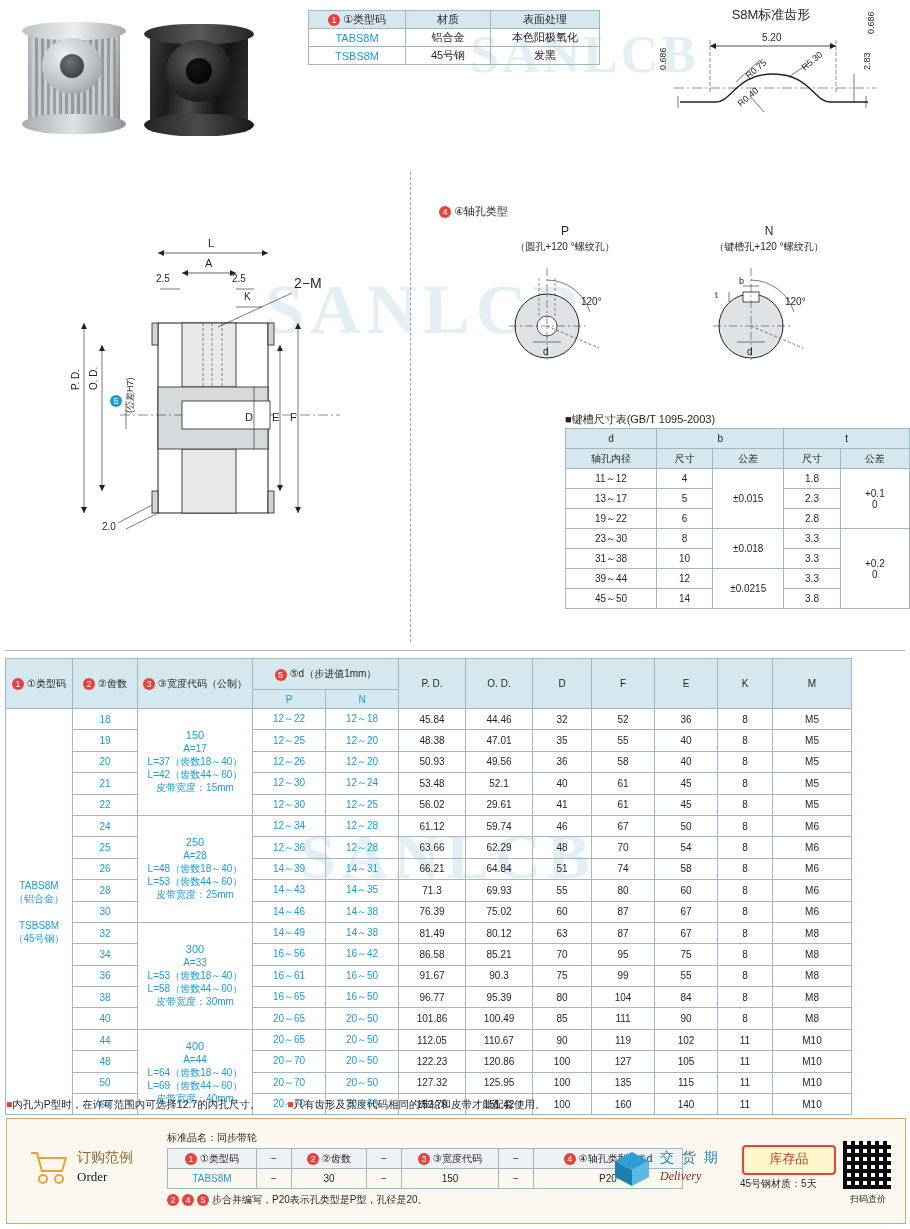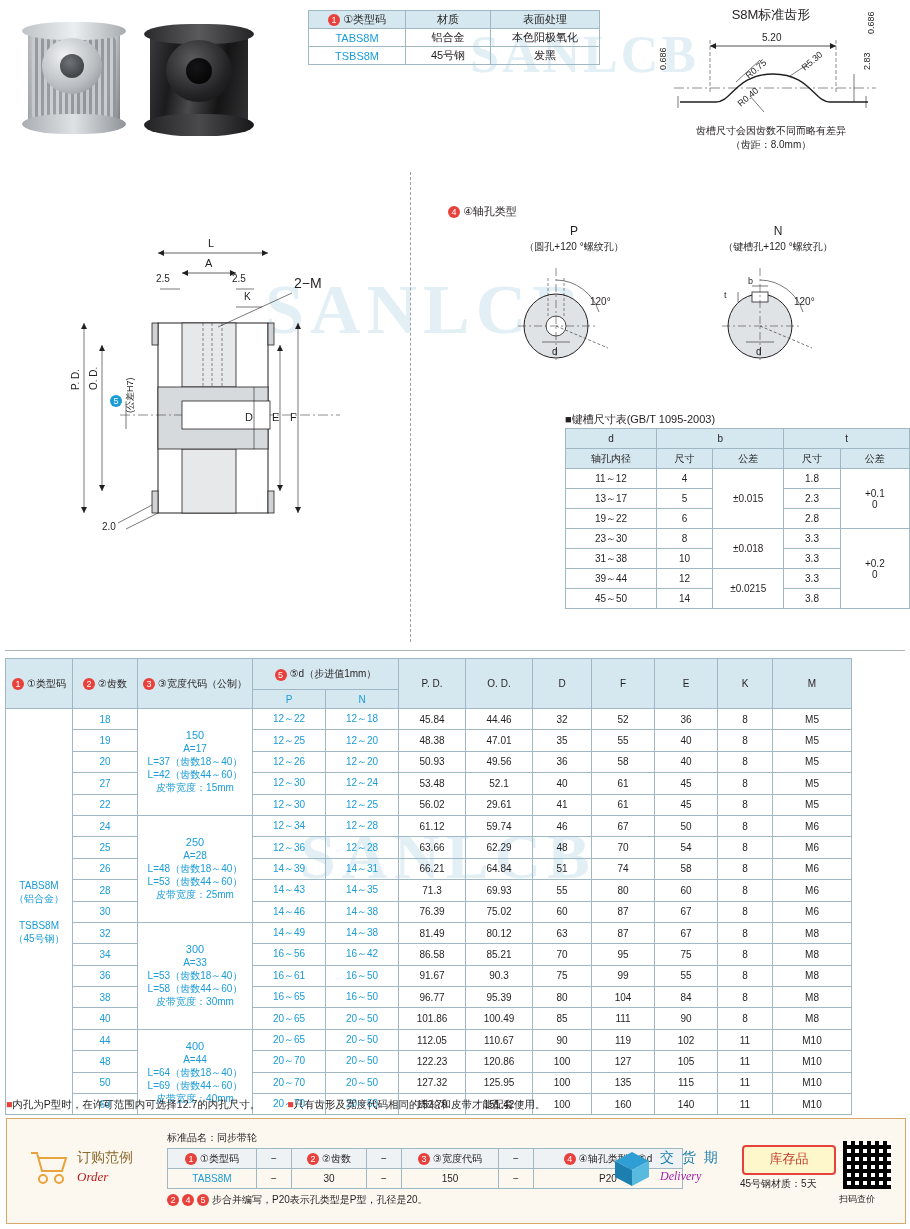--- a/index.html
+++ b/index.html
@@ -78,21 +78,21 @@
     background:#e8413b;color:#fff;font-size:9px;line-height:12px;text-align:center;
     vertical-align:middle;margin-right:3px;
   }
 
   
   .tooth-box{position:absolute;left:640px;top:6px;width:262px;height:160px;}
   .tooth-title{position:absolute;left:0;top:0;width:262px;text-align:center;font-size:13px;}
   .tooth-note{position:absolute;left:0;top:118px;width:262px;text-align:center;font-size:10px;line-height:14px;}
 
   
-  .shaft-sec{position:absolute;left:448px;top:200px;width:440px;height:200px;}
+  .shaft-sec{position:absolute;left:439px;top:200px;width:440px;height:200px;}
   .shaft-title{position:absolute;left:0;top:4px;font-size:11px;}
 
   
   .key-title{position:absolute;left:565px;top:412px;font-size:11px;}
   .key-table{position:absolute;left:565px;top:428px;font-size:10px;}
   .key-table td{height:19px;text-align:center;padding:0 4px;}
   .key-table .hd{background:#d5e7ef;}
 
   
   .spec{position:absolute;left:5px;top:658px;font-size:10px;}
@@ -108,21 +108,21 @@
   .order-tbl{position:absolute;left:160px;top:12px;font-size:10px;}
   .order-tbl td{height:19px;text-align:center;padding:0 8px;}
   .order-tbl .hd{background:#eef2f4;}
   .cart{position:absolute;left:22px;top:26px;width:120px;height:52px;}
   .deliv{position:absolute;left:605px;top:28px;width:120px;height:50px;}
   .stock{position:absolute;left:735px;top:26px;width:90px;height:26px;border:2px solid #e8413b;border-radius:4px;background:#fff7cc;text-align:center;line-height:24px;color:#c0392b;font-size:13px;}
   .qr{position:absolute;left:836px;top:22px;width:48px;height:48px;background:
      repeating-linear-gradient(0deg,#000 0 4px,#fff 4px 8px),
      repeating-linear-gradient(90deg,#000 0 4px,transparent 4px 8px);
      background-blend-mode:multiply;}
-  .qr-cap{position:absolute;left:832px;top:74px;width:58px;text-align:left;font-size:9px;}
+  .qr-cap{position:absolute;left:832px;top:74px;width:58px;text-align:center;font-size:9px;}
 
   
   .wm{position:absolute;font-family:"Liberation Serif",serif;color:#d9eaf2;opacity:.75;font-weight:bold;pointer-events:none;}
   .wm1{left:470px;top:25px;font-size:52px;letter-spacing:3px;}
   .wm2{left:265px;top:270px;font-size:70px;letter-spacing:6px;}
   .wm3{left:300px;top:820px;font-size:64px;letter-spacing:6px;}
 
   .vdash{position:absolute;left:410px;top:172px;width:0;height:470px;border-left:1px dashed #9aa0a4;}
   .hline{position:absolute;left:5px;top:650px;width:900px;height:0;border-top:1px solid #aab4ba;}
 </style>
@@ -195,24 +195,20 @@
 
       <line x1="214" y1="50" x2="214" y2="78" stroke="#231f20" stroke-width="0.6"></line>
     </svg>
     <div class="abs" style="left:122px;top:26px;font-size:10px">5.20</div>
     <div class="abs" style="left:226px;top:28px;font-size:9px;transform:rotate(-90deg);transform-origin:left top">0.686</div>
     <div class="abs" style="left:18px;top:64px;font-size:9px;transform:rotate(-90deg);transform-origin:left top">0.686</div>
     <div class="abs" style="left:104px;top:58px;font-size:9px;transform:rotate(-40deg)">R0.75</div>
     <div class="abs" style="left:160px;top:50px;font-size:9px;transform:rotate(-40deg)">R5.30</div>
     <div class="abs" style="left:96px;top:86px;font-size:9px;transform:rotate(-40deg)">R0.40</div>
     <div class="abs" style="left:222px;top:64px;font-size:9px;transform:rotate(-90deg);transform-origin:left top">2.83</div>
-    <div class="tooth-note">
-      <div>齿槽尺寸会因齿数不同而略有差异</div>
-      <div>（齿距：8.0mm）</div>
-    </div>
   </div>
 
   <div class="vdash"></div>
 
   <div class="abs" style="left:40px;top:215px;width:360px;height:330px">
     <svg width="360" height="330">
 
       <line x1="118" y1="38" x2="228" y2="38" stroke="#231f20" stroke-width="0.7"></line>
       <polygon points="118,38 124,35 124,41" fill="#231f20"></polygon>
       <polygon points="228,38 222,35 222,41" fill="#231f20"></polygon>
@@ -452,21 +448,21 @@
       <td class="cyan">12～20</td>
       <td>50.93</td>
       <td>49.56</td>
       <td>36</td>
       <td>58</td>
       <td>40</td>
       <td>8</td>
       <td>M5</td>
     </tr>
     <tr>
-      <td class="cyan">27</td>
+      <td class="cyan">21</td>
       <td class="cyan">12～30</td>
       <td class="cyan">12～24</td>
       <td>53.48</td>
       <td>52.1</td>
       <td>40</td>
       <td>61</td>
       <td>45</td>
       <td>8</td>
       <td>M5</td>
     </tr>
@@ -683,21 +679,21 @@
   </div>
 
   <div class="order">
     <div class="cart">
       <svg width="42" height="36" style="position:absolute;left:0;top:4px">
         <circle cx="14" cy="30" r="4" fill="none" stroke="#e8a33d" stroke-width="2"></circle>
         <circle cx="30" cy="30" r="4" fill="none" stroke="#e8a33d" stroke-width="2"></circle>
         <path d="M2,4 L8,4 L13,22 L33,22 L37,9 L10,9" fill="none" stroke="#e8a33d" stroke-width="2"></path>
       </svg>
       <div style="position:absolute;left:48px;top:4px;font-size:14px;color:#8a6a2f">订购范例</div>
-      <div style="position:absolute;left:48px;top:24px;font-size:13px;color:#b91c1c;font-family:'Liberation Serif',serif;font-style:italic">Order</div>
+      <div style="position:absolute;left:48px;top:24px;font-size:13px;color:#0f172a;font-family:'Liberation Serif',serif;">Order</div>
     </div>
 
     <div class="order-tbl">
       <div style="font-size:10px;margin-bottom:3px">
         <span>标准品名：</span><span>同步带轮</span>
       </div>
       <table class="tbl" style="font-size:10px">
         <tbody>
             <tr>
           <td class="hd" style="width:72px"><span class="badge">1</span><span>①类型码</span></td>
@@ -724,21 +720,21 @@
       </div>
     </div>
 
     <div class="deliv">
       <svg width="40" height="40" style="position:absolute;left:0;top:2px">
         <polygon points="20,3 37,12 20,21 3,12" fill="#2f9ed4"></polygon>
         <polygon points="3,12 20,21 20,37 3,28" fill="#1d7fb0"></polygon>
         <polygon points="37,12 20,21 20,37 37,28" fill="#58badf"></polygon>
       </svg>
       <div style="position:absolute;left:48px;top:2px;font-size:14px;color:#1d7fb0;letter-spacing:2px">交 货 期</div>
-      <div style="position:absolute;left:48px;top:22px;font-size:12px;color:#a21caf;font-family:'Liberation Serif',serif;font-style:italic">Delivery</div>
+      <div style="position:absolute;left:48px;top:22px;font-size:12px;color:#7f1d1d;font-family:'Liberation Serif',serif;font-style:italic">Delivery</div>
     </div>
 
     <div class="stock">库存品</div>
     <div style="position:absolute;left:733px;top:58px;font-size:10px">45号钢材质：5天</div>
 
     <div class="qr"></div>
     <div class="qr-cap">扫码查价</div>
   </div>
 
 </div>

